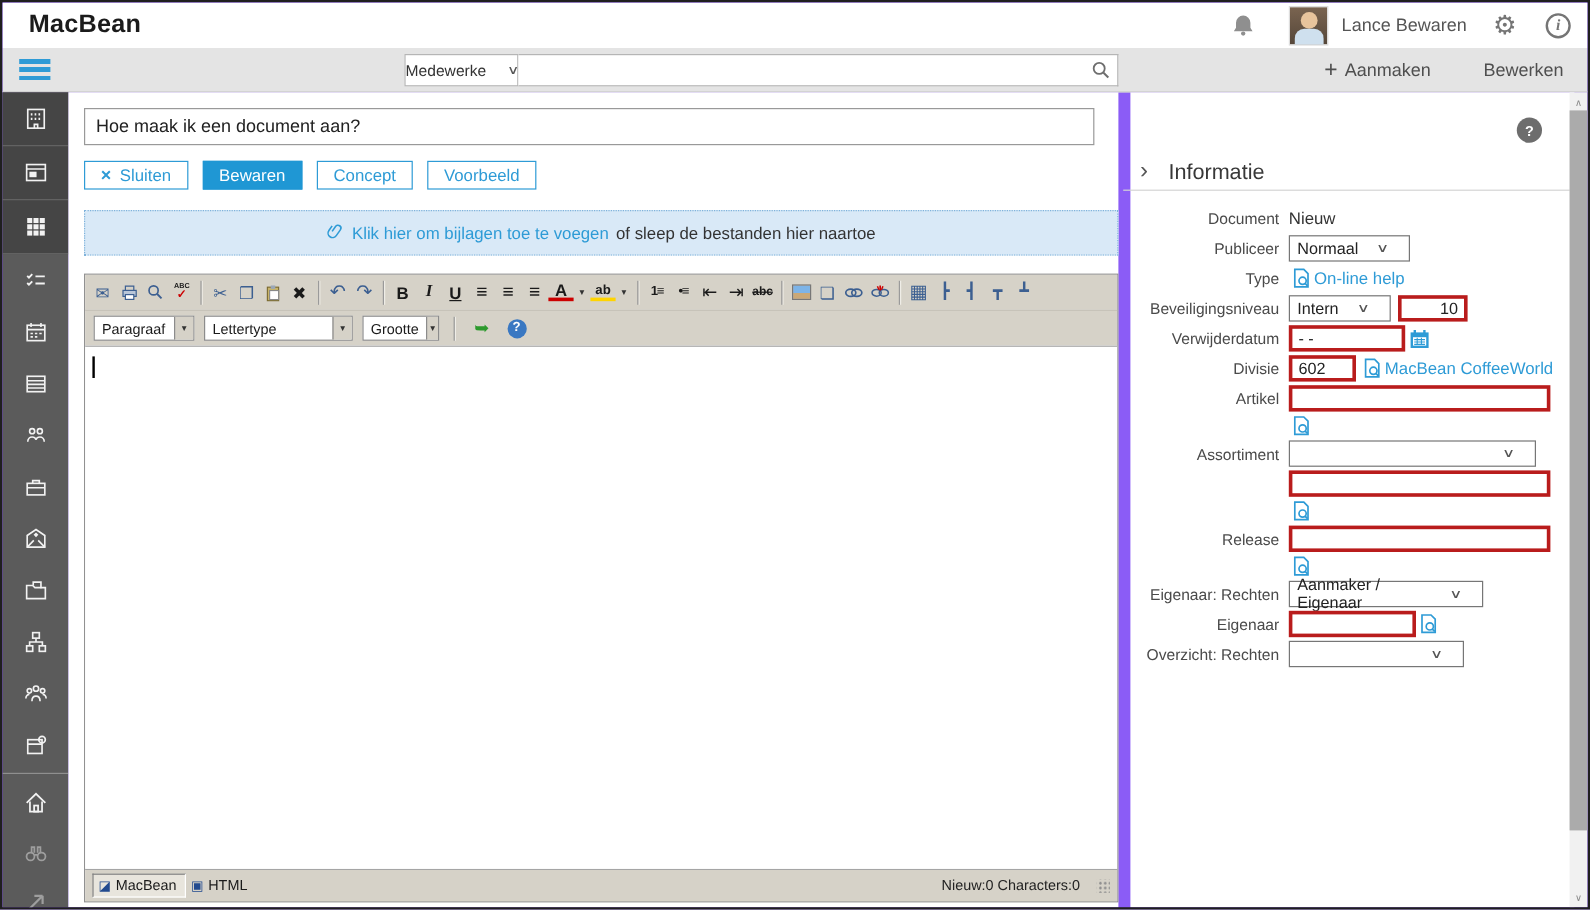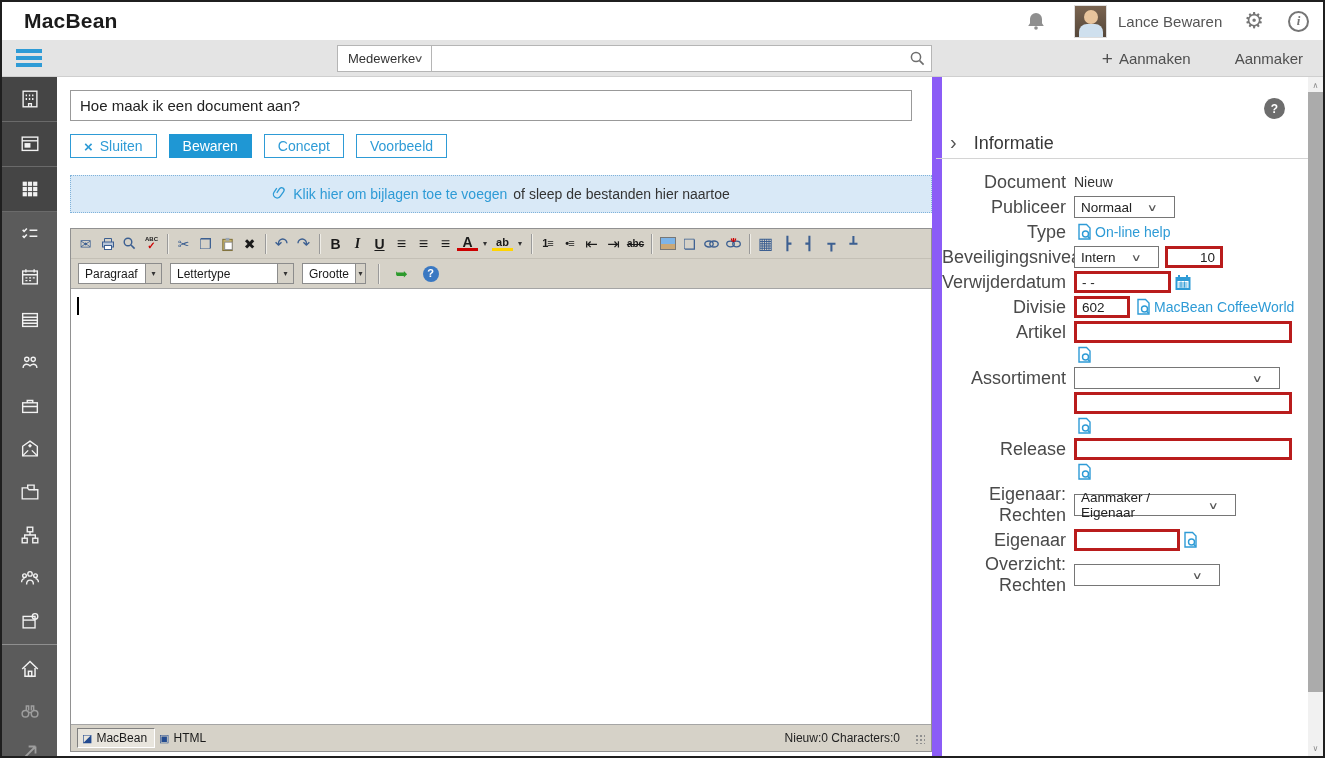--- a/index.html
+++ b/index.html
@@ -18,21 +18,21 @@
 .uname{margin:0 22px 0 11px;font-size:15px;color:#555}
 .gear{font-size:22px;color:#757575;line-height:1;margin-right:24px}
 .info-ic{width:21px;height:21px;border-radius:50%;border:2px solid #757575;color:#757575;
   display:flex;align-items:center;justify-content:center;font-size:13px;font-family:"Liberation Serif",serif;font-style:italic;font-weight:bold}
 
 
 .topbar{position:absolute;left:0;right:0;top:38px;height:37px;background:#e4e4e4;border-bottom:1px solid #cfcfcf}
 .burger{position:absolute;left:14px;top:9px;width:26px;height:18px;
   background:repeating-linear-gradient(to bottom,#2e9bd6 0 4px,rgba(0,0,0,0) 4px 7px)}
 .search-wrap{position:absolute;left:335px;top:5px;height:27px;display:flex}
-.scope{width:95px;background:#fff;border:1px solid #b5b5b5;display:flex;align-items:center;padding:0 10px;color:#333}
+.scope{width:95px;background:#fff;border:1px solid #b5b5b5;display:flex;align-items:center;padding:0 0;color:#333}
 .scope .chev{margin-left:auto;font-size:10px;color:#555;transform:scaleX(1.4)}
 .search-box{position:relative;width:500px}
 .search-box input{width:100%;height:100%;border:1px solid #b5b5b5;border-left:none;padding:0 28px 0 8px;font:13px "Liberation Sans",sans-serif}
 .mag{position:absolute;right:6px;top:5px}
 .topbar-right{position:absolute;right:20px;top:0;height:37px;display:flex;align-items:center;gap:44px}
 .tb-link{display:flex;align-items:center;gap:6px;font-size:15px;color:#4f4f4f}
 .tb-link .plus{font-size:19px;font-weight:normal;color:#4f4f4f}
 
 
 .sidebar{position:absolute;left:0;top:75px;bottom:0;width:55px;background:#5b5b5b}
@@ -95,21 +95,21 @@
 .panel{position:absolute;left:940px;top:75px;bottom:0;width:370px;background:#fff}
 .help-circle{position:absolute;top:21px;right:27px;width:21px;height:21px;border-radius:50%;background:#6d6d6d;color:#fff;
   font-size:12px;font-weight:bold;display:flex;align-items:center;justify-content:center}
 .panel-title{position:absolute;top:56px;left:8px;display:flex;align-items:center;gap:17px}
 .panel-title .ch{font-size:20px;color:#555;line-height:1;margin-top:-3px}
 .panel-title .tx{font-size:18px;color:#383838}
 .panel-hr{position:absolute;top:81px;left:-6px;right:0;height:1px;background:#d4d4d4}
 .pform{position:absolute;top:94px;left:0;right:4px}
 .frow{display:flex;align-items:center;margin-bottom:3px;min-height:22px}
 .frow.iconrow{min-height:18px}
-.flabel{width:132px;flex-shrink:0;text-align:right;padding-right:8px;color:#4a4a4a;font-size:18px}
+.flabel{width:132px;flex-shrink:0;text-align:right;padding-right:8px;color:#4a4a4a;font-size:13px}
 .fval{font-size:14px;color:#333}
 .sel{border:1px solid #767676;height:22px;background:#fff;display:flex;align-items:center;padding:0 20px 0 6px;font-size:13.5px;color:#222}
 .sel .chev{margin-left:auto;font-size:10px;color:#555;transform:scaleX(1.5);padding-left:6px}
 .inp{border:3px solid #b91c1c;height:22px;padding:0 5px;font:13.5px "Liberation Sans",sans-serif;color:#222}
 .blink{color:#2e9bd6;font-size:14px}
 .lookup{display:flex;margin:0 2px}
 .gap{width:6px}
 
 
 .vscroll{position:absolute;right:0;top:75px;bottom:0;width:15px;background:#f1f1f1}
@@ -157,21 +157,21 @@
             </svg>
         </span>
       </div>
     </div>
     <div class="topbar-right">
       <span class="tb-link">
         <span class="plus">+</span>
         <span>Aanmaken</span>
       </span>
       <span class="tb-link">
-        <span>Aanmaker</span>
+        <span>Bewerken</span>
       </span>
     </div>
   </div>
 
   <div class="sidebar">
     <div class="tile dark">
         <span>
           <svg width="22" height="22" viewBox="0 0 24 24" fill="none" stroke="currentColor" stroke-width="1.5">
             <rect x="4.5" y="3.5" width="15" height="17"></rect>
             <path d="M8 7v2M11.5 7v2M15 7v2M8 11v2M11.5 11v2M15 11v2M10.5 20.5v-3.5h3v3.5"></path>

